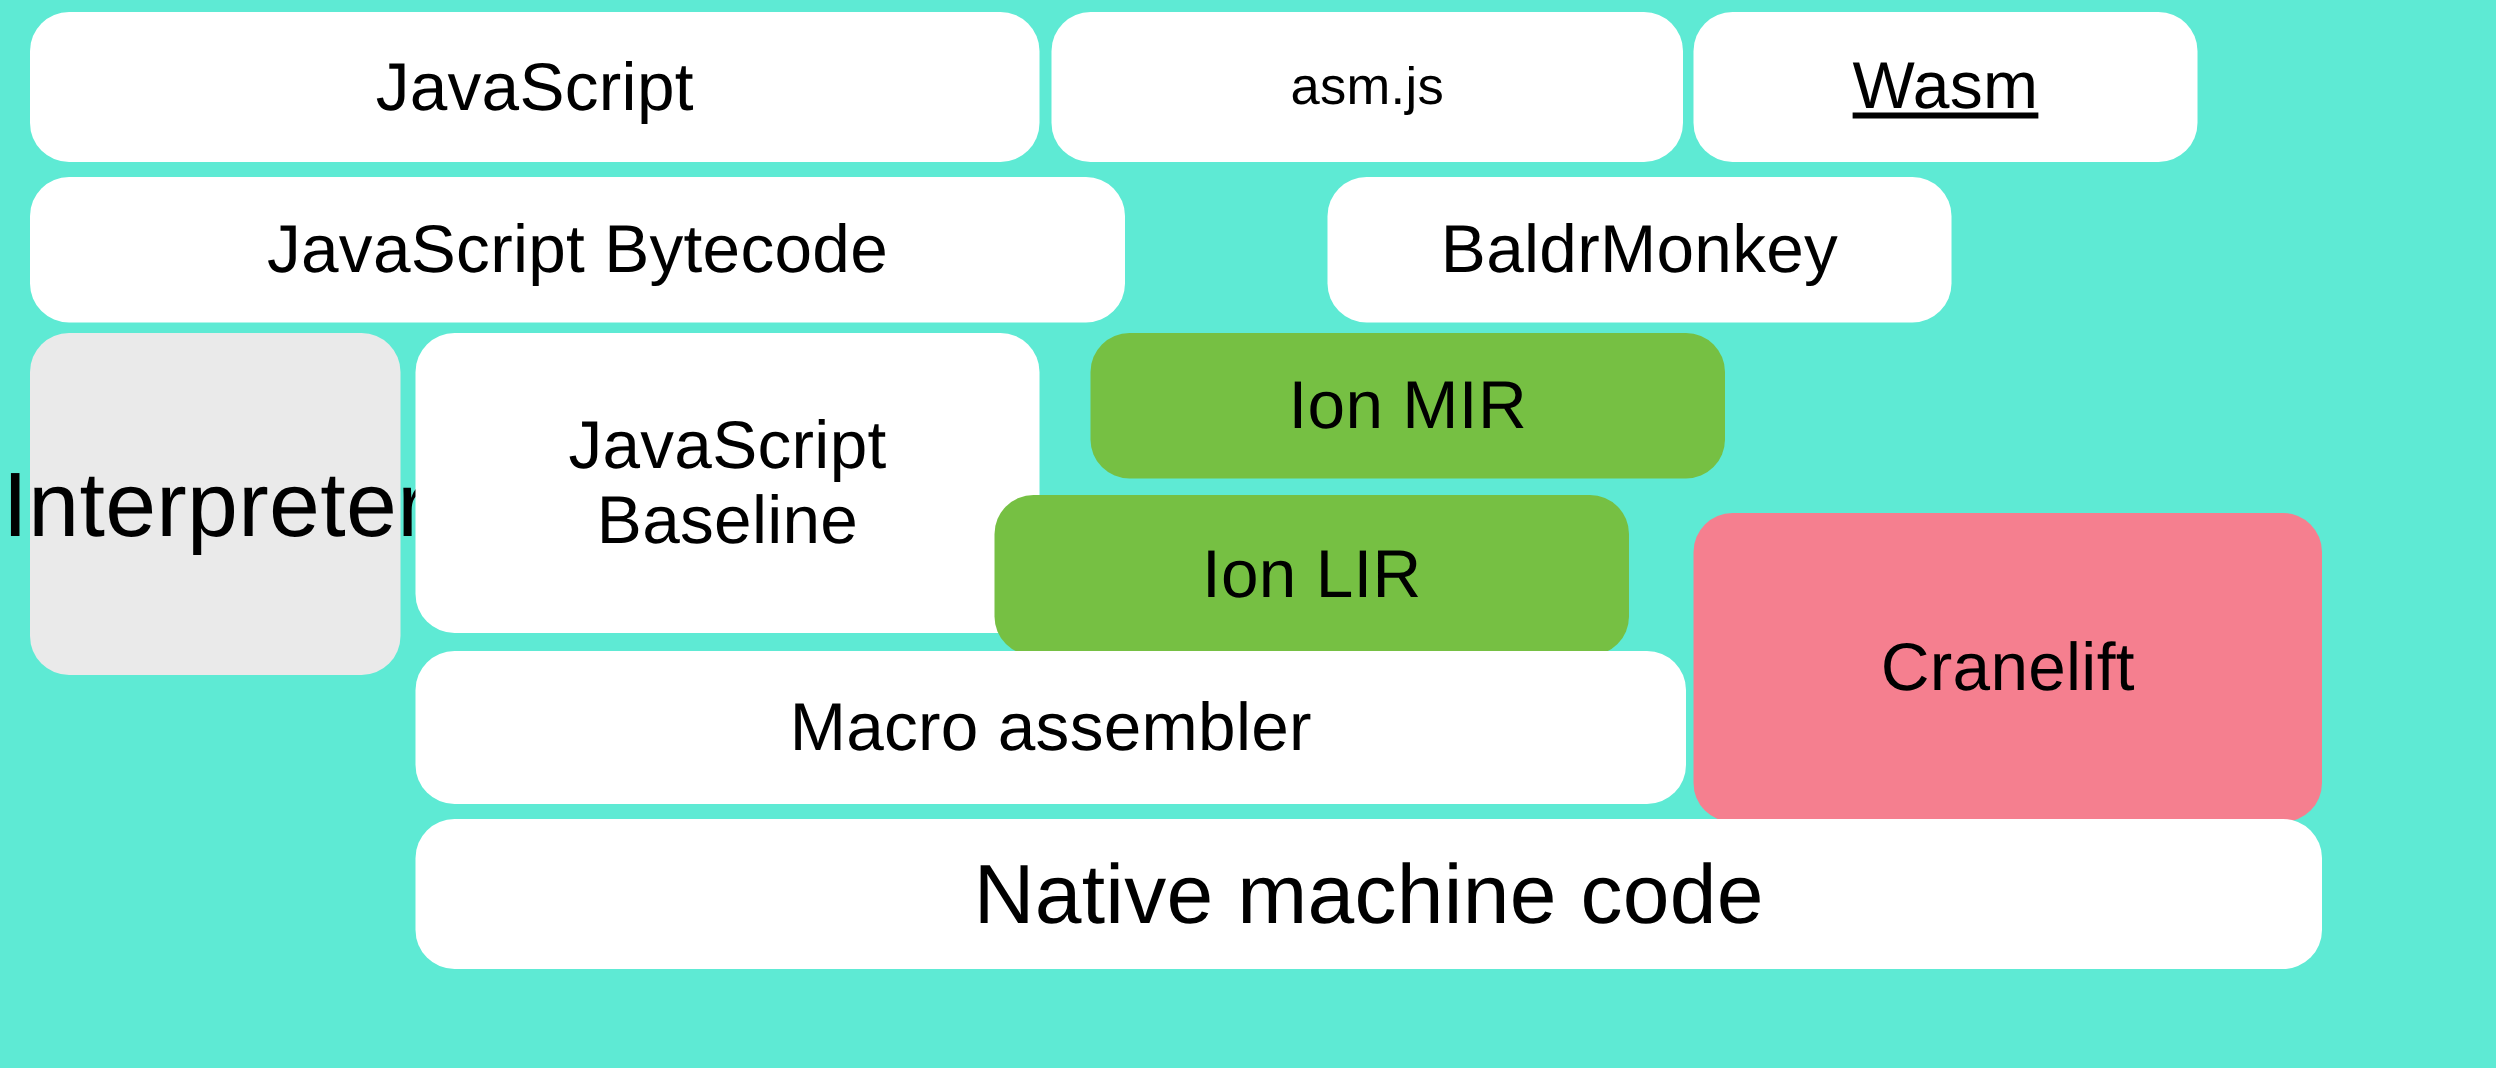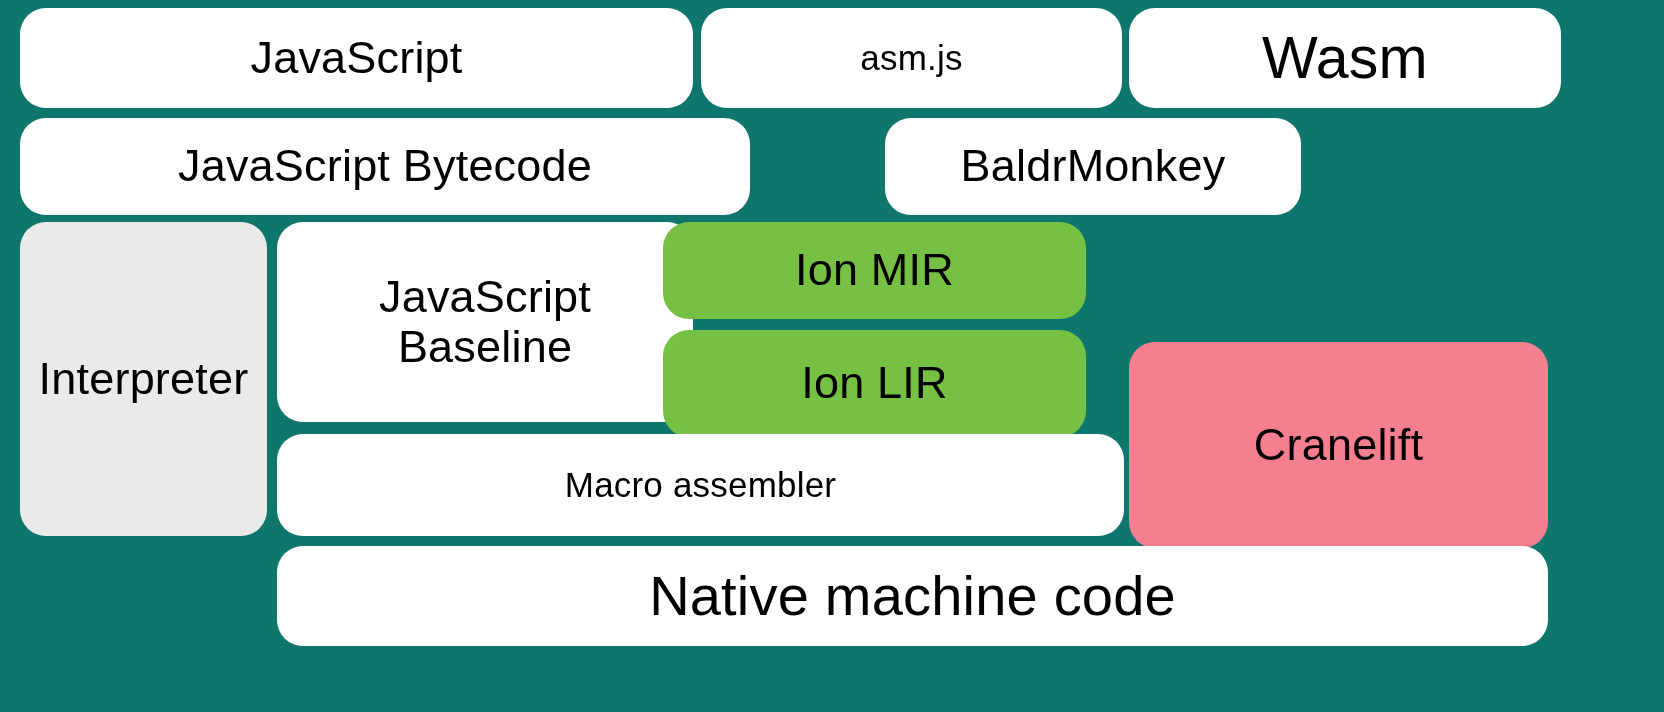--- a/index.html
+++ b/index.html
@@ -37,27 +37,27 @@
     user-select: none;
   }
   .fill-white { background: #ffffff; }
   .fill-gray  { background: #eaeaea; }
   .fill-green { background: #76c043; }
   .fill-pink  { background: #f57f8f; }
 </style>
 </head>
 <body>
 
-<div id="stage" style="background: #0f766e;">
+<div id="stage" style="background: #5eead4;">
     <div class="node fill-white" style="left: 20px; top: 8px; width: 673px; height: 100px; background: rgb(255, 255, 255); font-size: 45px; color: rgb(0, 0, 0);">JavaScript</div>
     <div class="node fill-white" style="left: 701px; top: 8px; width: 421px; height: 100px; background: rgb(255, 255, 255); font-size: 35px; color: rgb(0, 0, 0);">asm.js</div>
-    <div class="node fill-white" style="left: 1129px; top: 8px; width: 432px; height: 100px; background: rgb(255, 255, 255); font-size: 59px; color: rgb(0, 0, 0);">Wasm</div>
+    <div class="node fill-white" style="left: 1129px; top: 8px; width: 336px; height: 100px; background: rgb(255, 255, 255); font-size: 44px; color: rgb(0, 0, 0); text-decoration: underline;">Wasm</div>
     <div class="node fill-white" style="left: 20px; top: 118px; width: 730px; height: 97px; background: rgb(255, 255, 255); font-size: 45px; color: rgb(0, 0, 0);">JavaScript Bytecode</div>
     <div class="node fill-white" style="left: 885px; top: 118px; width: 416px; height: 97px; background: rgb(255, 255, 255); font-size: 45px; color: rgb(0, 0, 0);">BaldrMonkey</div>
-    <div class="node fill-gray" style="left: 20px; top: 222px; width: 247px; height: 314px; background: rgb(234, 234, 234); font-size: 45px; color: rgb(0, 0, 0);">Interpreter</div>
+    <div class="node fill-gray" style="left: 20px; top: 222px; width: 247px; height: 228px; background: rgb(234, 234, 234); font-size: 61px; color: rgb(0, 0, 0);">Interpreter</div>
     <div class="node fill-white" style="left: 277px; top: 222px; width: 416px; height: 200px; background: rgb(255, 255, 255); font-size: 45px; color: rgb(0, 0, 0);">JavaScript
 Baseline</div>
-    <div class="node fill-green" style="left: 663px; top: 222px; width: 423px; height: 97px; background: rgb(118, 192, 67); font-size: 45px; color: rgb(0, 0, 0);">Ion MIR</div>
+    <div class="node fill-green" style="left: 727px; top: 222px; width: 423px; height: 97px; background: rgb(118, 192, 67); font-size: 45px; color: rgb(0, 0, 0);">Ion MIR</div>
     <div class="node fill-green" style="left: 663px; top: 330px; width: 423px; height: 107px; background: rgb(118, 192, 67); font-size: 45px; color: rgb(0, 0, 0);">Ion LIR</div>
-    <div class="node fill-white" style="left: 277px; top: 434px; width: 847px; height: 102px; background: rgb(255, 255, 255); font-size: 35px; color: rgb(0, 0, 0);">Macro assembler</div>
+    <div class="node fill-white" style="left: 277px; top: 434px; width: 847px; height: 102px; background: rgb(255, 255, 255); font-size: 45px; color: rgb(0, 0, 0);">Macro assembler</div>
     <div class="node fill-pink" style="left: 1129px; top: 342px; width: 419px; height: 206px; background: rgb(245, 127, 143); font-size: 45px; color: rgb(0, 0, 0);">Cranelift</div>
     <div class="node fill-white" style="left: 277px; top: 546px; width: 1271px; height: 100px; background: rgb(255, 255, 255); font-size: 56px; color: rgb(0, 0, 0);">Native machine code</div>
   </div>
 
 </body></html>

